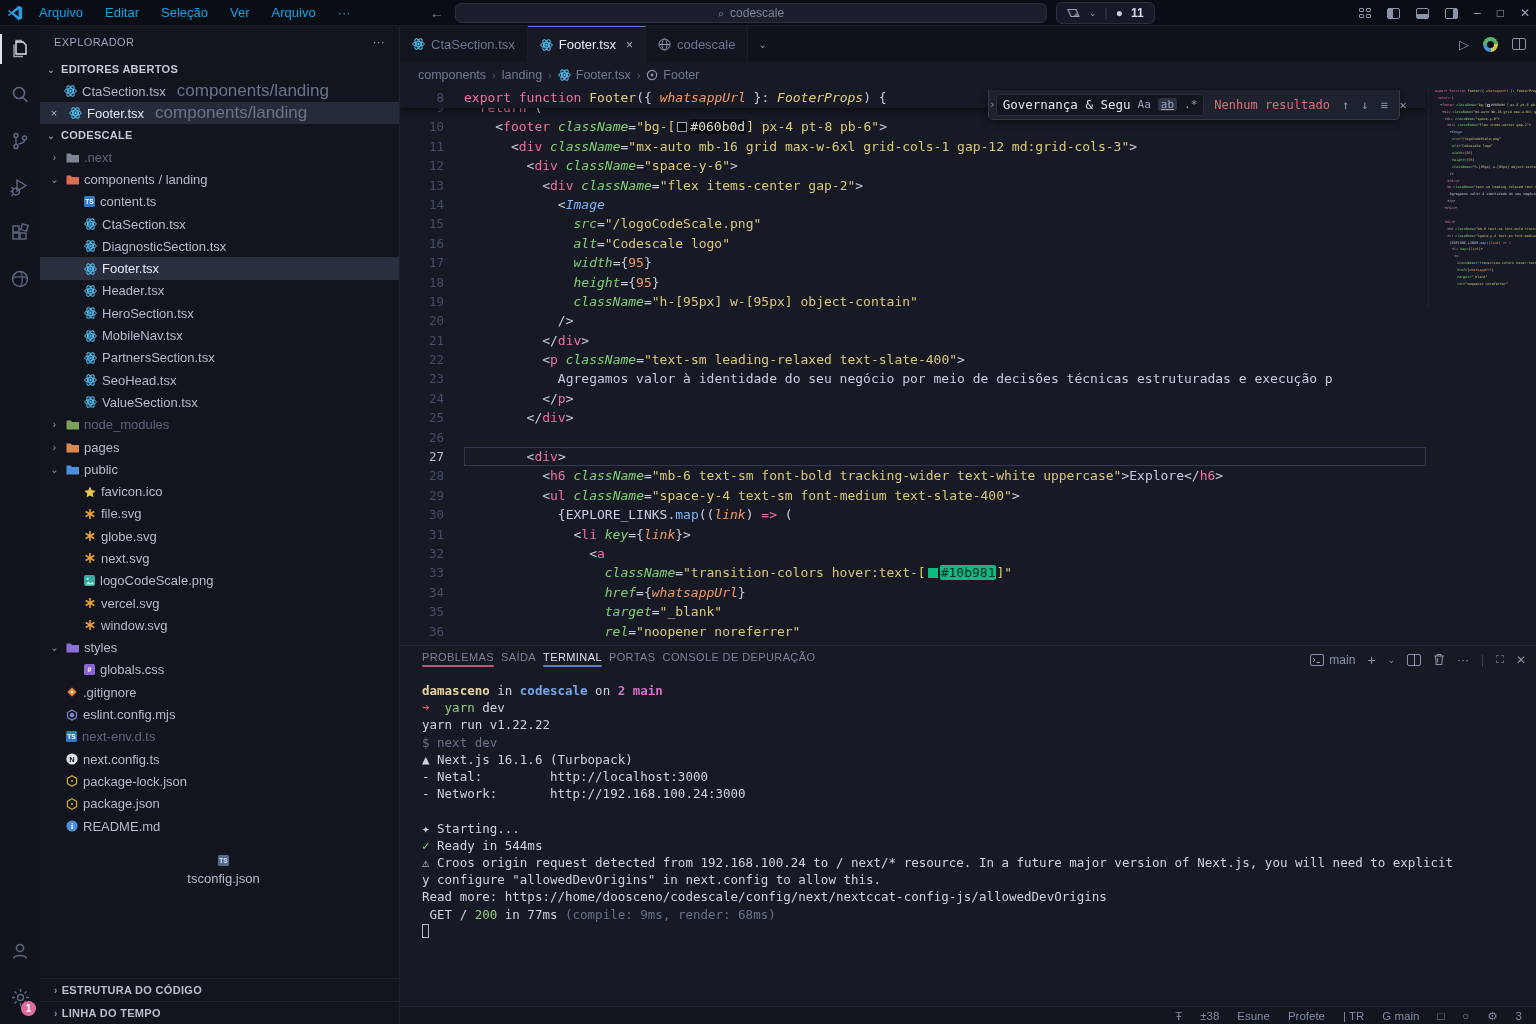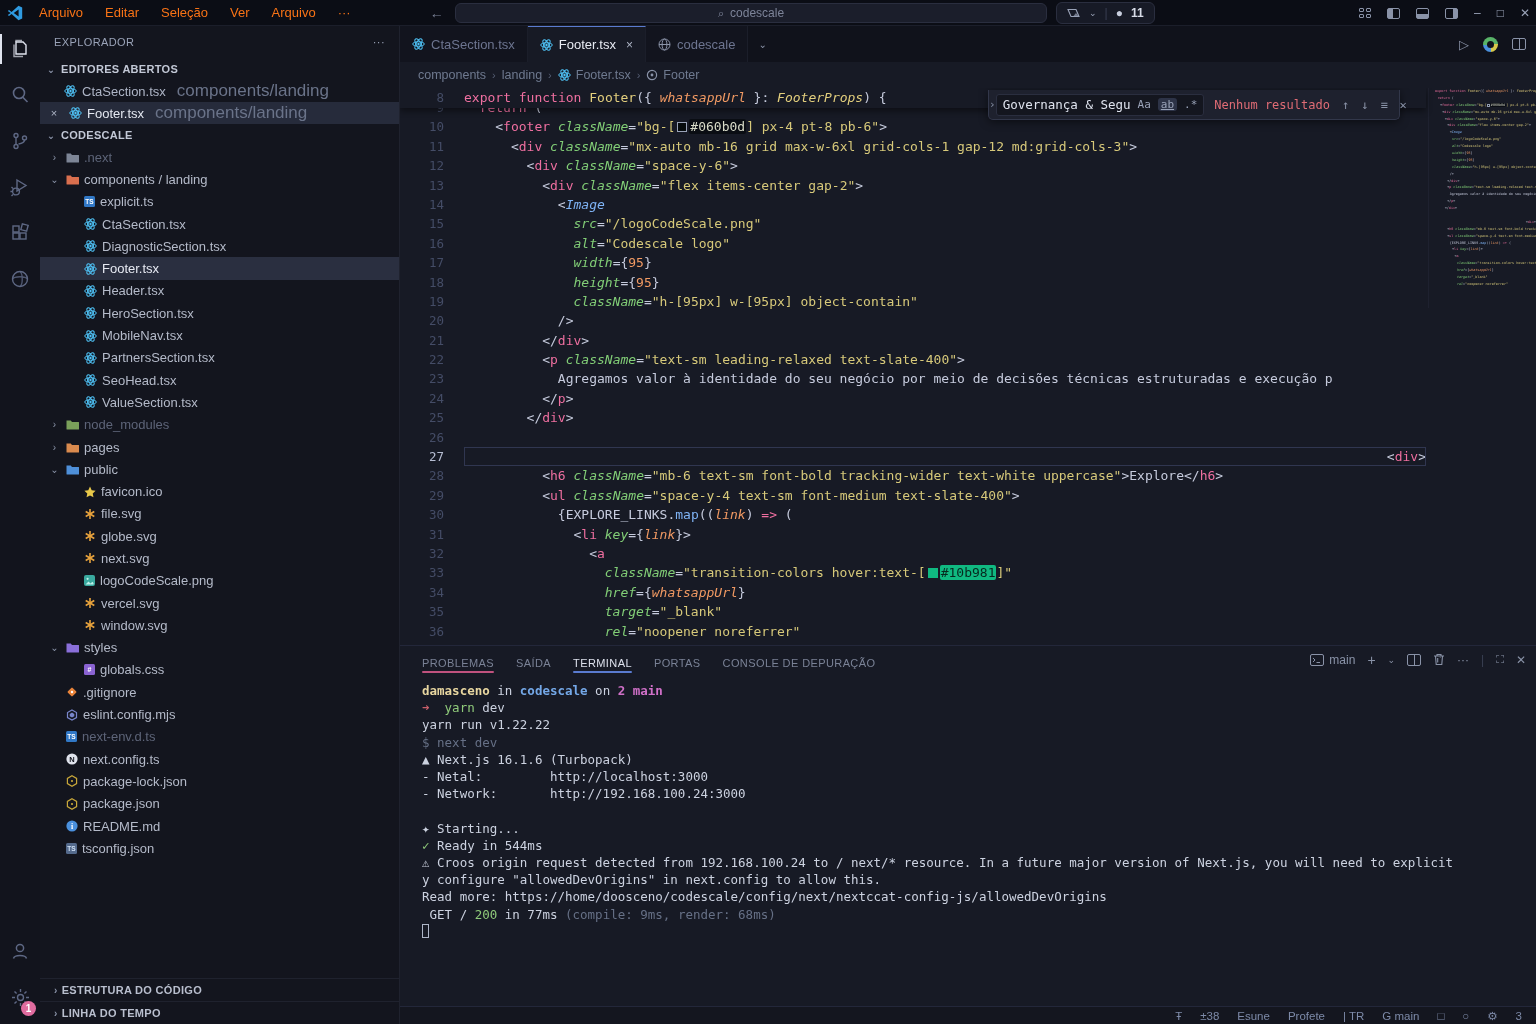--- a/index.html
+++ b/index.html
@@ -2,21 +2,21 @@
 <html><head>
 <meta charset="utf-8">
 <style>
   *{margin:0;padding:0;box-sizing:border-box;}
   html,body{width:1536px;height:1024px;overflow:hidden;background:#14161f;font-family:"Liberation Sans","DejaVu Sans",sans-serif;}
   .app{position:relative;width:1536px;height:1024px;background:#14161f;color:#c6cbdd;}
 
   
   .titlebar{position:absolute;top:0;left:0;right:0;height:26px;background:#0b0d15;display:flex;align-items:center;border-bottom:1px solid #1b1e2a;z-index:50;}
   .tb-logo{width:30px;display:flex;justify-content:center;}
-  .tb-menus{display:flex;gap:4px;color:#f97316;font-size:13px;}
+  .tb-menus{display:flex;gap:4px;color:#0ea5e9;font-size:13px;}
   .tb-menu{padding:2px 9px;border-radius:4px;}
   .tb-nav{display:flex;gap:10px;margin-left:70px;color:#7d8499;font-size:14px;}
   .tb-search{position:absolute;left:455px;top:3px;width:592px;height:20px;background:#1b1e2b;border:1px solid #2a2e3f;border-radius:6px;display:flex;align-items:center;justify-content:center;gap:6px;color:#7d8499;font-size:12px;}
   .tb-copilot{position:absolute;left:1056px;top:2px;height:22px;padding:0 10px;background:#171a26;border:1px solid #2a2e3f;border-radius:6px;display:flex;align-items:center;gap:8px;color:#9aa3b8;font-size:12px;}
   .tb-right{position:absolute;right:6px;top:0;height:26px;display:flex;align-items:center;gap:16px;color:#8a93a8;}
   .wmicon{width:13px;height:11px;border:1px solid #8a93a8;border-radius:2px;position:relative;}
   .wmicon.sb-left::before{content:"";position:absolute;left:0;top:0;bottom:0;width:5px;background:#8a93a8;}
   .wmicon.pn-bottom::before{content:"";position:absolute;left:0;right:0;bottom:0;height:4px;background:#8a93a8;}
   .wmicon.sb-right::before{content:"";position:absolute;right:0;top:0;bottom:0;width:4px;background:#8a93a8;}
   .wm-grid{display:grid;grid-template-columns:5px 5px;grid-gap:2px;}
@@ -65,21 +65,21 @@
   .breadcrumb .sep{font-size:11px;color:#565f75;}
   .bc-item{display:flex;align-items:center;gap:5px;}
 
   
   .code-area{position:absolute;top:62px;left:0;right:0;height:583px;overflow:hidden;background:#171a25;}
   .code-font{font-family:"DejaVu Sans Mono","DejaVu Sans",monospace;font-size:13px;white-space:pre;}
   .code-line{display:flex;height:19.4px;line-height:19.4px;align-items:stretch;}
   .gutter{flex:0 0 64px;text-align:right;padding-right:20px;color:#444c66;font-size:12.5px;}
   .code-line.cur .gutter{color:#b6bdd2;}
   .line-body{flex:1 1 auto;min-width:0;}
-  .code-line.cur .line-body{outline:1px solid #303650;outline-offset:-1px;text-align:right;}
+  .code-line.cur .line-body{outline:1px solid #303650;outline-offset:-1px;}
   .sticky{position:absolute;top:0;left:0;right:110px;height:20px;background:#171a25;z-index:5;box-shadow:0 3px 6px rgba(0,0,0,.45);}
   .lines-wrap{position:absolute;top:20px;left:0;right:110px;}
   .lines-wrap .first{margin-top:-10px;}
   .ig{display:inline-block;width:2ch;border-left:1px solid rgba(140,150,180,.10);}
   .tk-k{color:#ef6fa0;} .tk-t{color:#ef6fa0;} .tk-a{color:#82ce77;font-style:italic;}
   .tk-s{color:#d7c97a;} .tk-n{color:#f29a63;} .tk-c{color:#7fb3f5;font-style:italic;}
   .tk-fy{color:#e3cf7d;} .tk-fb{color:#7fb3f5;} .tk-y{color:#e3cf7d;font-style:italic;}
   .tk-v{color:#f29a63;font-style:italic;} .tk-p{color:#c6cbdd;}
   .tk-sd{background:#0a0d13;color:#d9dcc9;border-radius:2px;padding:0 1px;}
   .tk-hg{background:#10b981;color:#07291f;border-radius:2px;padding:0 1px;}
@@ -96,21 +96,21 @@
   .find .grip{width:16px;color:#8a93a8;font-size:11px;text-align:center;}
   .find-input{height:22px;background:#14161f;border:1px solid #2a2e3f;border-radius:3px;display:flex;align-items:center;padding:0 6px;gap:7px;}
   .find-input .q{color:#dfe3ee;font-size:12.5px;white-space:nowrap;}
   .find-opt{color:#9aa3b8;font-size:11px;}
   .find-opt.on{background:#2d3347;border-radius:3px;padding:0 3px;}
   .find-res{color:#e06c75;font-size:12px;margin-left:10px;white-space:nowrap;}
   .find-ico{color:#8a93a8;font-size:12px;margin-left:12px;}
 
   
   .panel{position:absolute;left:0;right:0;top:619px;bottom:18px;background:#171a25;border-top:1px solid #23273a;}
-  .panel-tabs{height:27px;display:flex;align-items:flex-end;padding-left:22px;gap:22px;position:relative;}
+  .panel-tabs{height:27px;display:flex;align-items:flex-start;padding-left:22px;gap:7px;position:relative;}
   .ptab{font-size:11px;letter-spacing:.4px;color:#7a8296;padding:5px 0 4px;position:relative;}
   .ptab.active{color:#dde1ec;}
   .ptab .u{position:absolute;left:0;right:0;bottom:0;height:2px;border-radius:1px;}
   .panel-actions{position:absolute;right:10px;top:0;height:27px;display:flex;align-items:center;gap:12px;color:#8a93a8;font-size:12px;}
   .term{padding:9px 0 0 22px;font-family:"DejaVu Sans Mono","DejaVu Sans",monospace;font-size:12.5px;line-height:17.2px;white-space:pre;overflow:hidden;}
   .tt-yel{color:#e7d6a0;font-weight:bold;} .tt-blu{color:#74a8e8;font-weight:bold;}
   .tt-mag{color:#d070c8;font-weight:bold;} .tt-grn{color:#8fca7a;}
   .tt-red{color:#c95f6a;} .tt-dim{color:#667086;} .tt-w{color:#ccd2e0;}
   .tt-cur{display:inline-block;width:7px;height:14px;border:1px solid #aeb6c8;vertical-align:-2px;}
 
@@ -294,21 +294,21 @@
           </span>
           <span>components / landing</span>
         </div>
         <div class="tree-row" style="padding-left: 44px;">
           <span>
             <svg width="11" height="11" viewBox="0 0 11 11">
               <rect width="11" height="11" rx="1.5" fill="#3178c6"></rect>
               <text x="5.5" y="8" font-size="6.5" text-anchor="middle" fill="#fff" font-family="sans-serif" font-weight="bold">TS</text>
             </svg>
           </span>
-          <span>explicit.ts</span>
+          <span>content.ts</span>
         </div>
         <div class="tree-row" style="padding-left: 44px;">
           <span>
             <svg width="13" height="12" viewBox="0 0 13 12">
               <g stroke="#4fc3f7" fill="none" stroke-width="1">
                 <ellipse cx="6.5" cy="6" rx="5.8" ry="2.3"></ellipse>
                 <ellipse cx="6.5" cy="6" rx="5.8" ry="2.3" transform="rotate(60 6.5 6)"></ellipse>
                 <ellipse cx="6.5" cy="6" rx="5.8" ry="2.3" transform="rotate(120 6.5 6)"></ellipse>
               </g>
               <circle cx="6.5" cy="6" r="1.2" fill="#4fc3f7"></circle>
@@ -606,21 +606,21 @@
         <div class="tree-row" style="padding-left: 8px;">
           <span class="chev"></span>
           <span>
             <svg width="12" height="12" viewBox="0 0 12 12">
               <circle cx="6" cy="6" r="5.6" fill="#4a90dd"></circle>
               <text x="6" y="8.8" font-size="8" text-anchor="middle" fill="#fff" font-family="serif" font-weight="bold">i</text>
             </svg>
           </span>
           <span>README.md</span>
         </div>
-        <div class="tree-row" style="padding-left: 8px;">
+        <div class="tree-row" style="padding-left: 8px; flex-direction: column;">
           <span class="chev"></span>
           <span>
             <svg width="11" height="11" viewBox="0 0 11 11">
               <rect width="11" height="11" rx="1.5" fill="#546a8c"></rect>
               <text x="5.5" y="8" font-size="6.5" text-anchor="middle" fill="#cfe0f5" font-family="sans-serif" font-weight="bold">TS</text>
             </svg>
           </span>
           <span>tsconfig.json</span>
         </div>
       </div>

